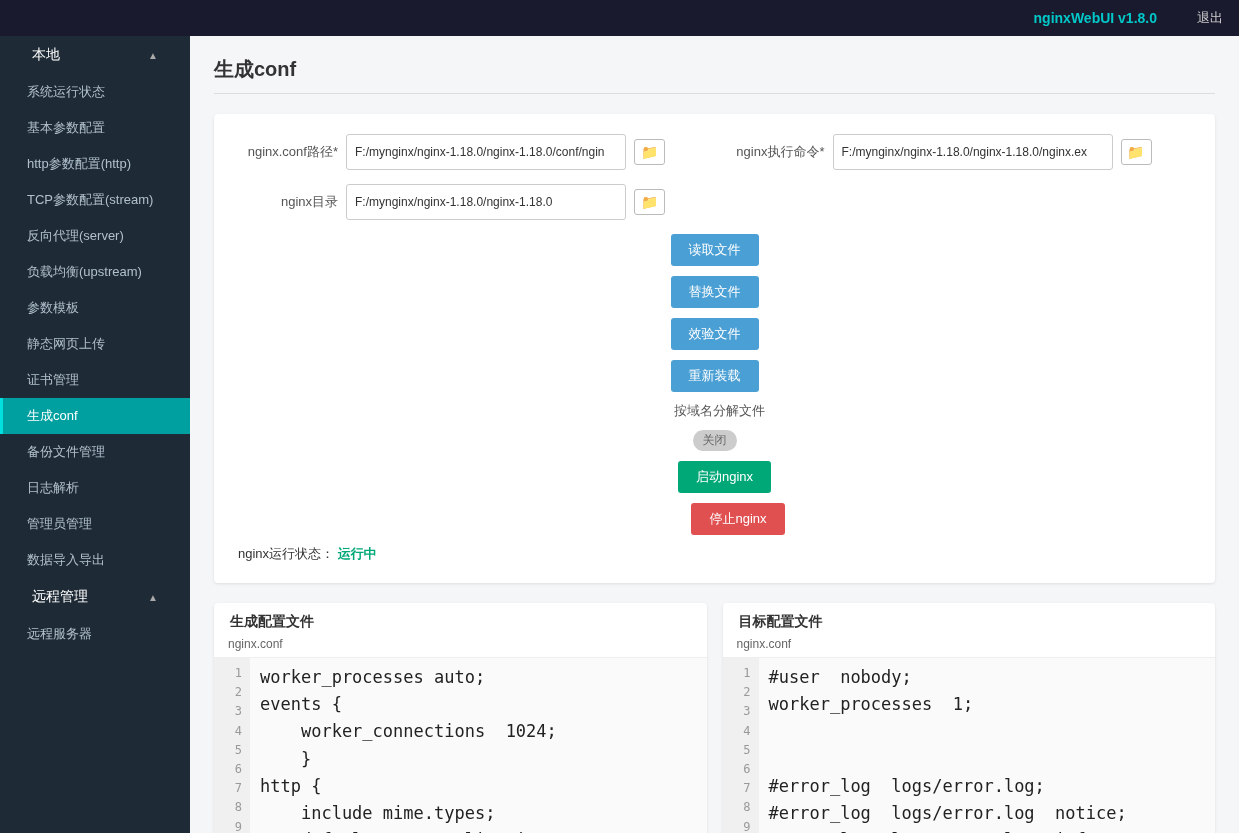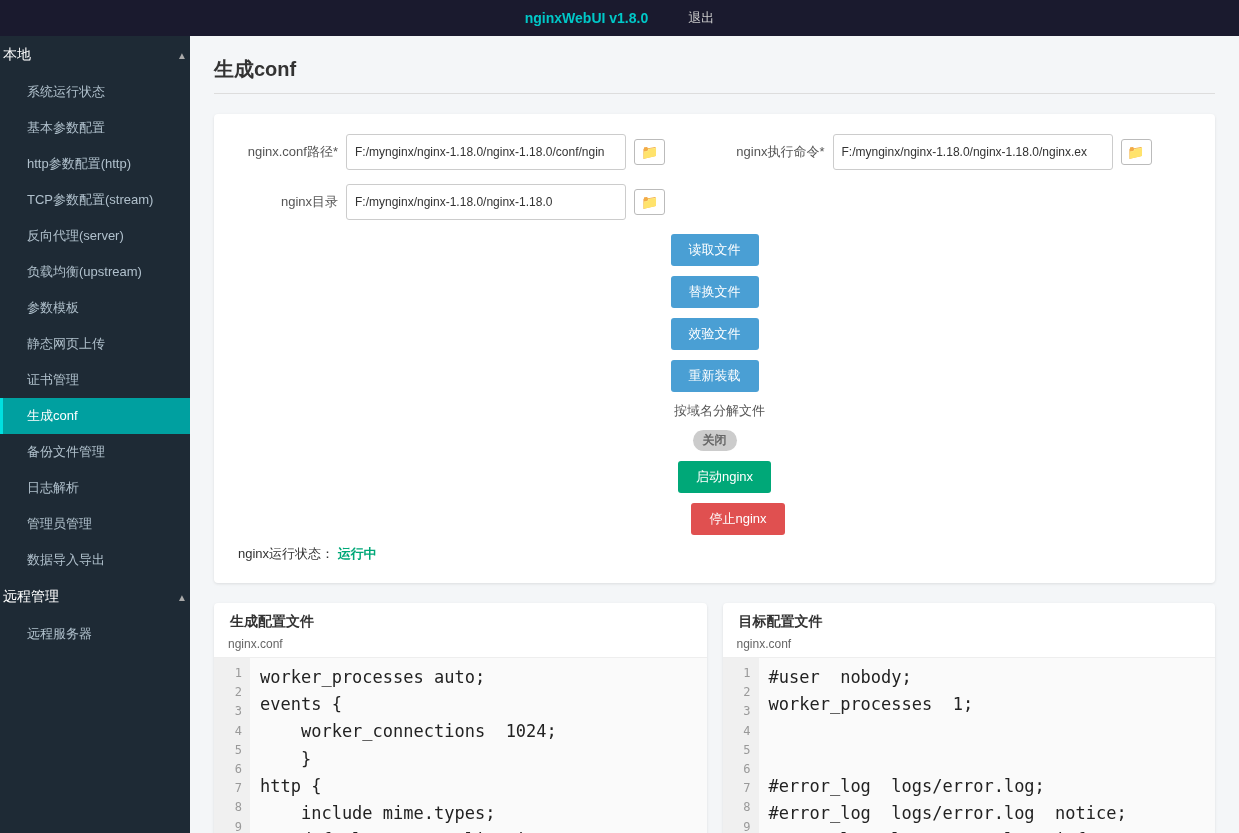--- a/index.html
+++ b/index.html
@@ -5,21 +5,21 @@
     * { box-sizing: border-box; margin: 0; padding: 0; }
     body { font-family: "Microsoft YaHei", Arial, sans-serif; font-size: 13px; background: #f0f0f0; display: flex; flex-direction: column; height: 833px; overflow: hidden; }
 
     
     .header {
       background: #1a1a2e;
       color: #00c8c8;
       height: 36px;
       display: flex;
       align-items: center;
-      justify-content: center;
+      justify-content: flex-end;
       padding: 0 16px;
       flex-shrink: 0;
       gap: 40px;
     }
     .header-title { font-size: 14px; font-weight: bold; color: #00c8c8; }
     .header-logout { color: #ccc; cursor: pointer; font-size: 13px; }
 
     
     .layout { display: flex; flex: 1; overflow: hidden; }
 
@@ -30,21 +30,21 @@
       color: #ccc;
       flex-shrink: 0;
       overflow-y: auto;
       display: flex;
       flex-direction: column;
     }
     .sidebar-section-header {
       display: flex;
       align-items: center;
       justify-content: space-between;
-      padding: 10px 3px;
+      padding: 10px 32px;
       color: #fff;
       font-size: 14px;
       cursor: pointer;
       background: #1e2a35;
     }
     .sidebar-section-header .arrow { font-size: 10px; color: #aaa; }
     .sidebar-item {
       padding: 9px 16px 9px 24px;
       color: #b0c0cc;
       cursor: pointer;
@@ -149,21 +149,20 @@
     .domain-label {
       color: #555;
       font-size: 13px;
       margin-left: 10px;
     }
 
     .toggle-container {
       display: flex;
       align-items: center;
       gap: 6px;
-      font-weight: bold;
     }
     .toggle-off {
       background: #ccc;
       border-radius: 12px;
       padding: 2px 10px;
       font-size: 12px;
       color: #666;
     }
 
     .status-row {

